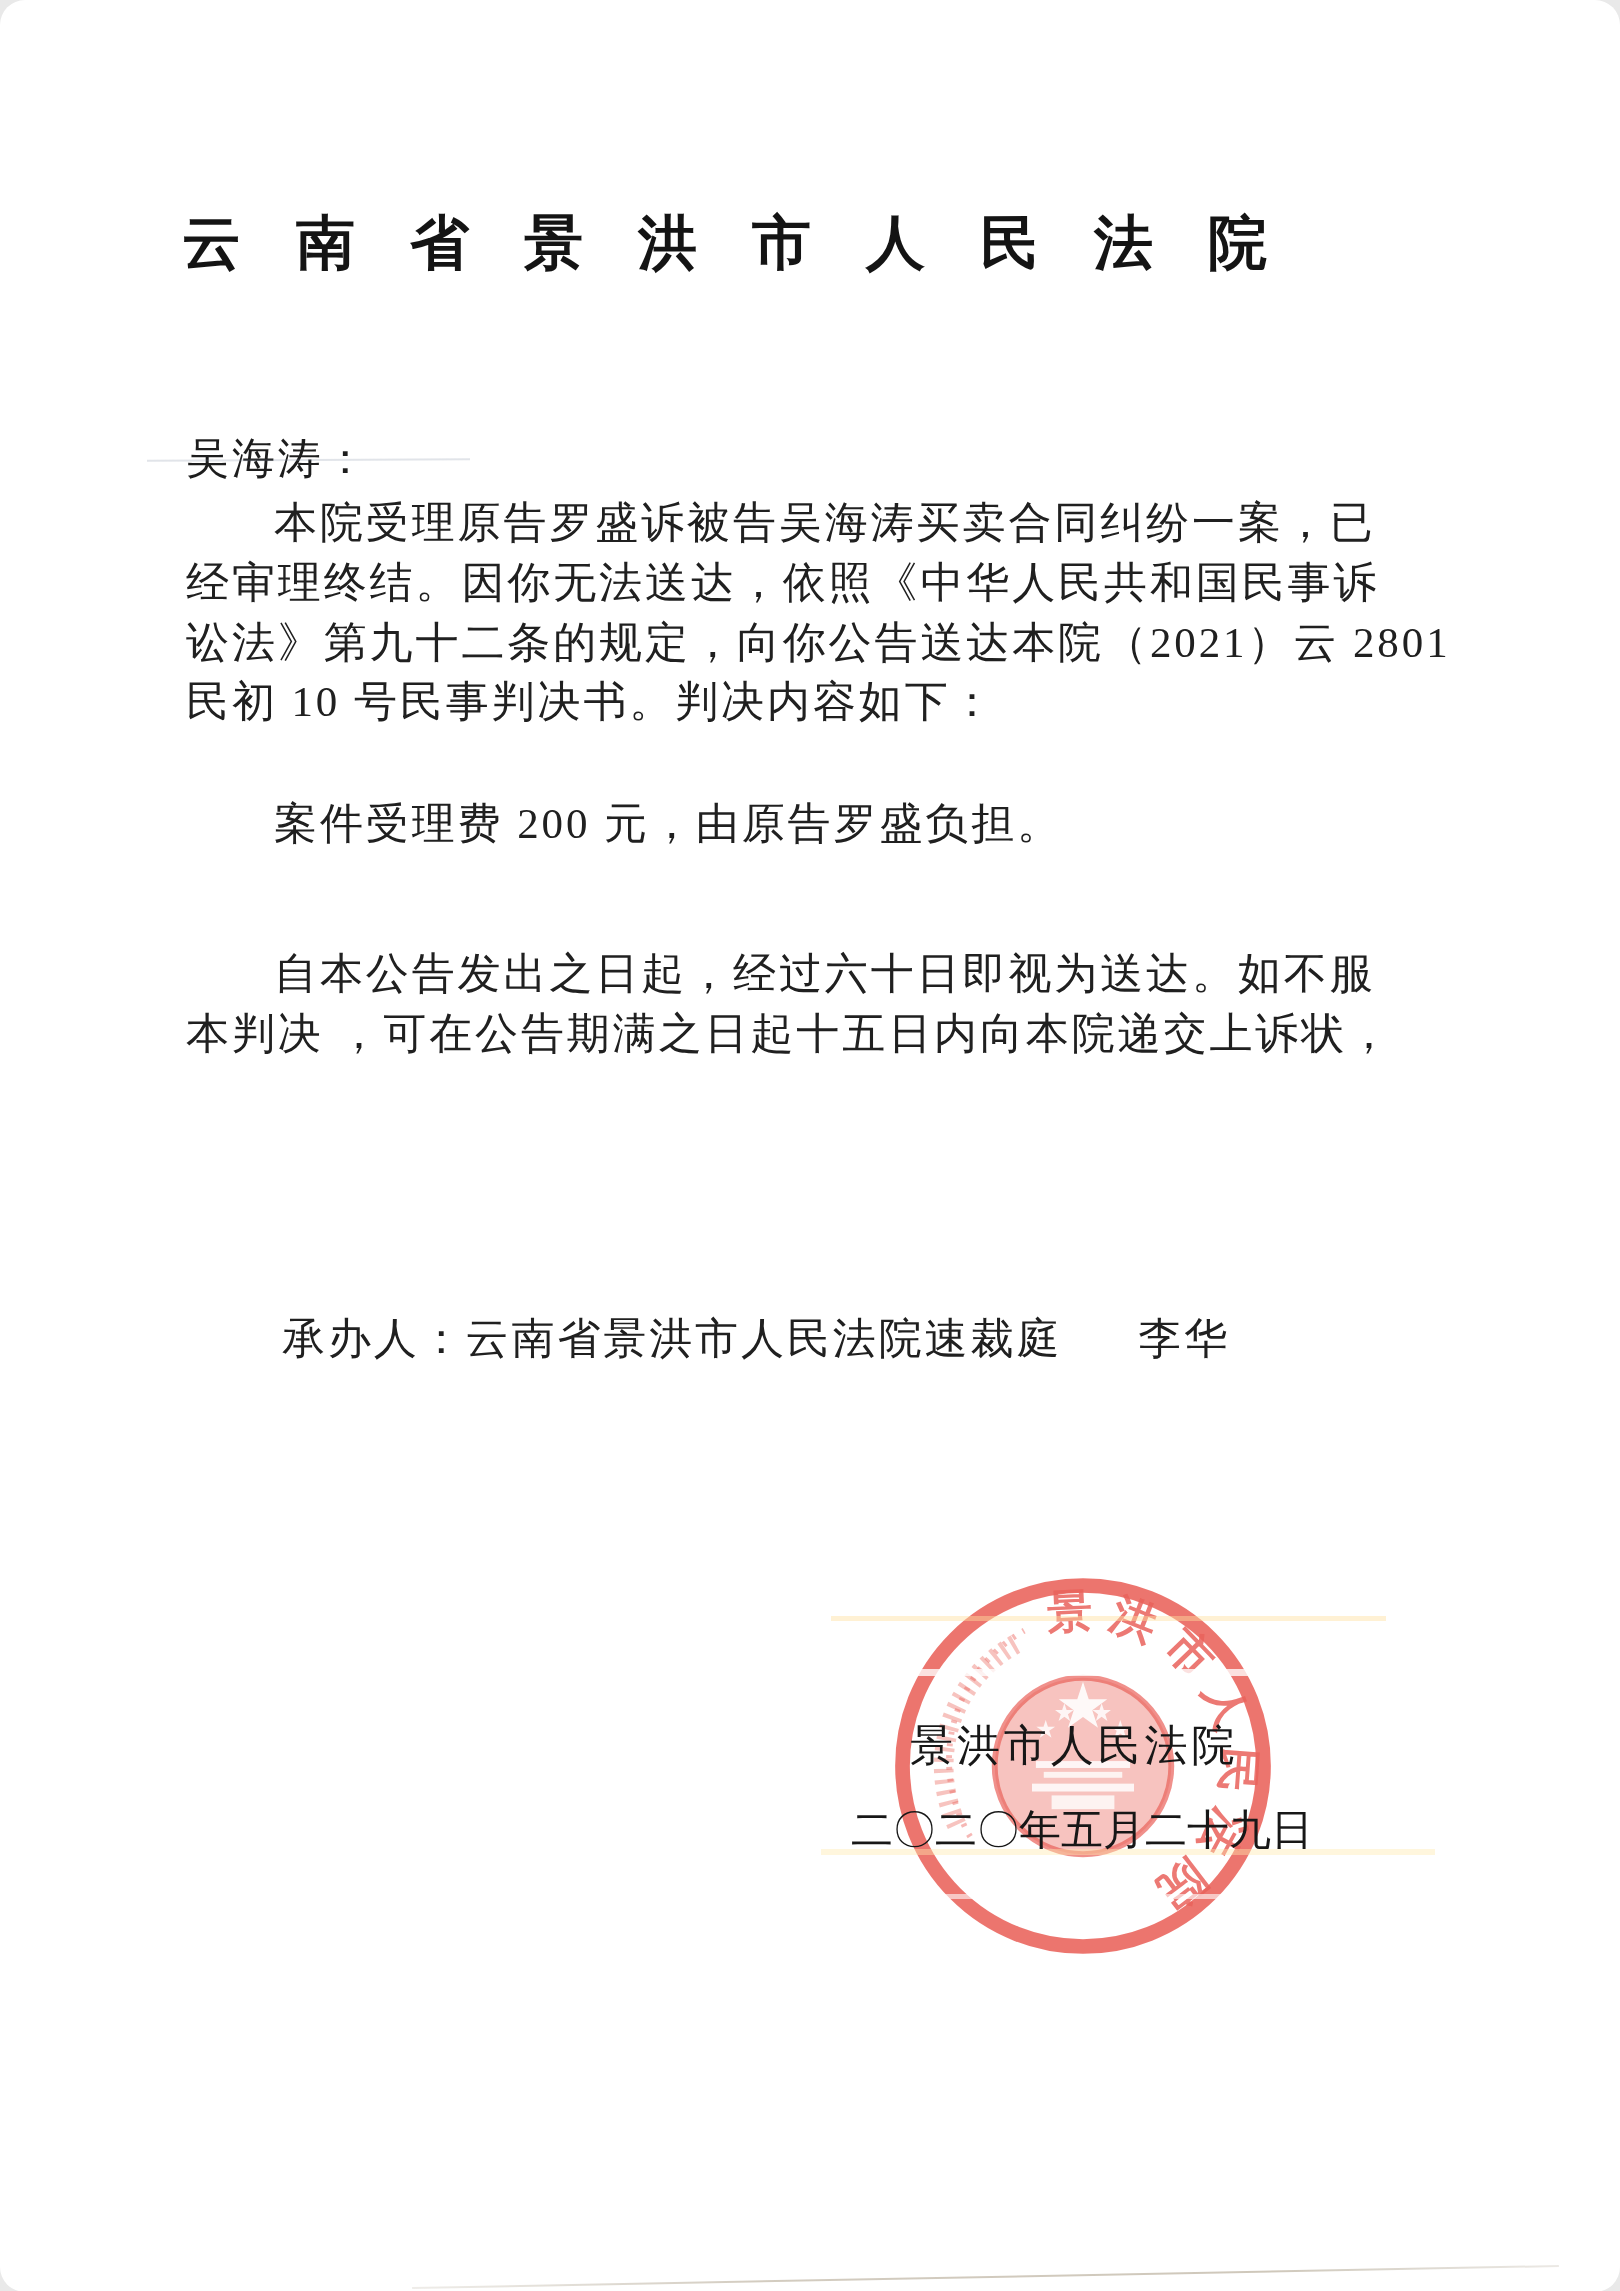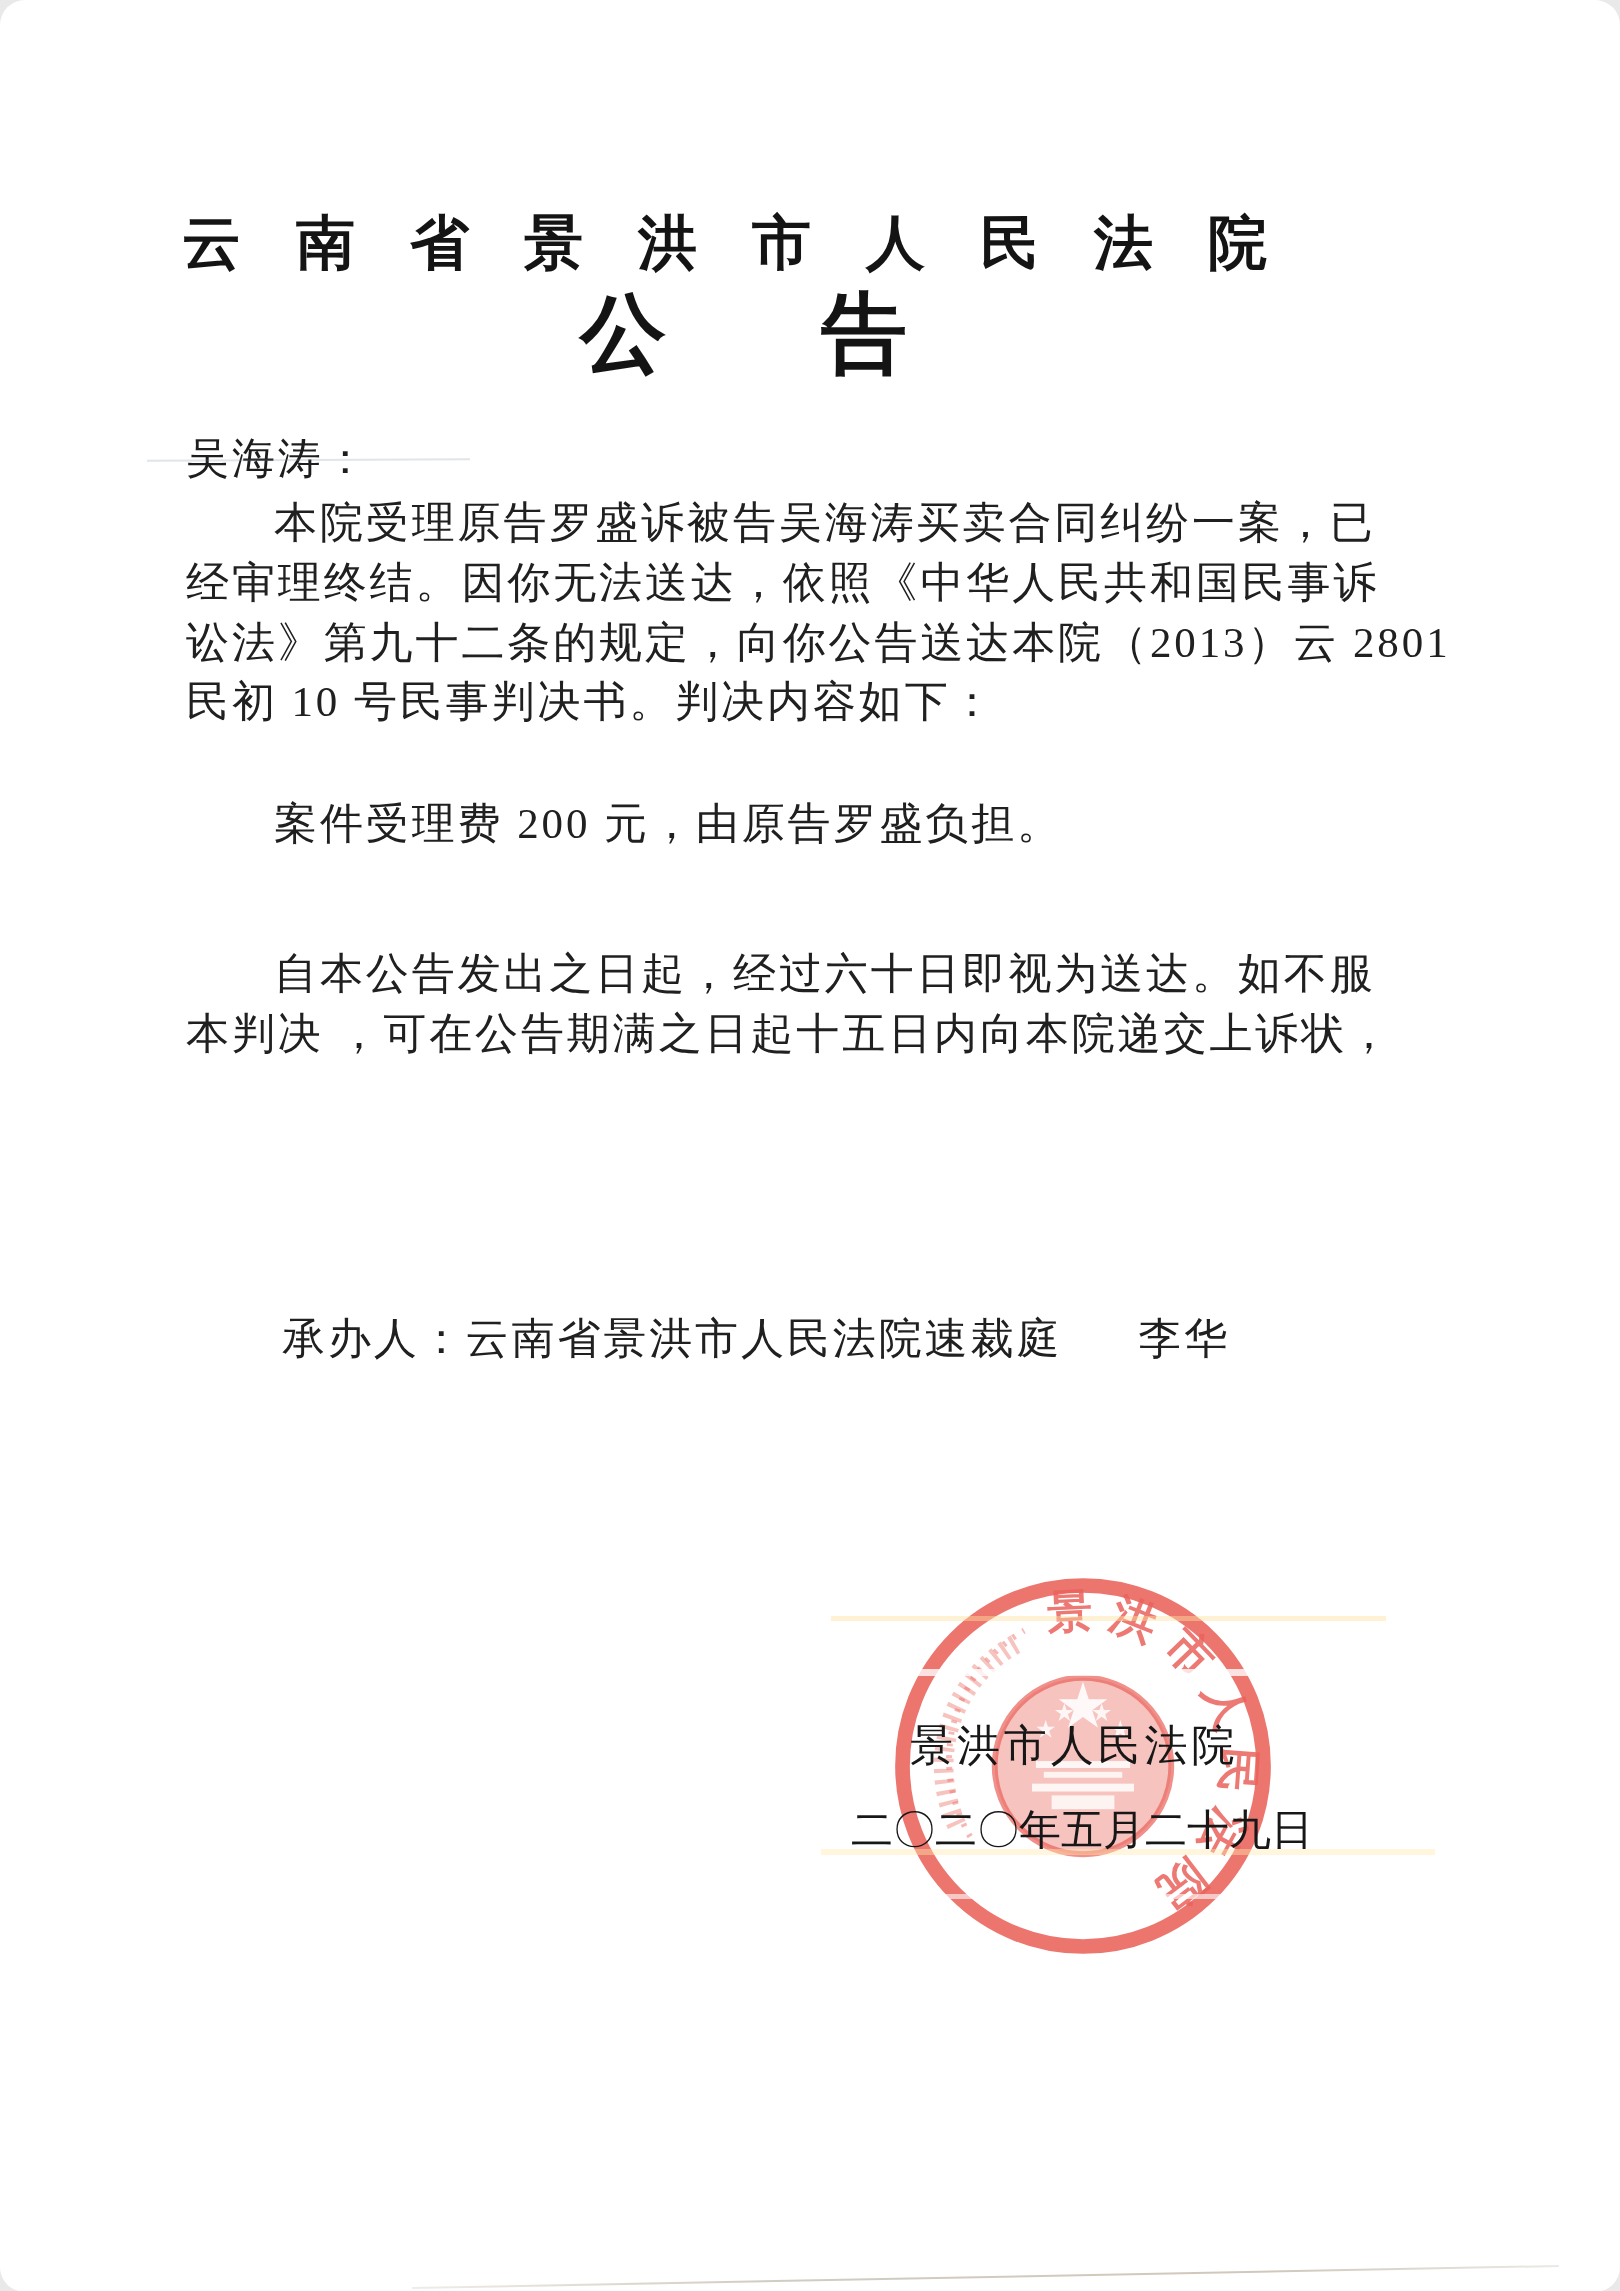--- a/index.html
+++ b/index.html
@@ -66,28 +66,27 @@
     position:absolute;left:147px;top:459px;width:323px;height:2px;
     background:rgba(120,130,155,0.22);transform:rotate(-0.3deg);
   }
 </style>
 </head>
 <body>
 
 <div class="page">
 
   <div class="court-header">云南省景洪市人民法院</div>
-  <div class="notice-title">公告</div>
 
   <div class="salutation">吴海涛：</div>
   <div class="salutation-artifact"></div>
 
   <div class="bodyline indent" style="top:497px">本院受理原告罗盛诉被告吴海涛买卖合同纠纷一案，已</div>
   <div class="bodyline" style="top:557px">经审理终结。因你无法送达，依照《中华人民共和国民事诉</div>
-  <div class="bodyline" style="top:617px">讼法》第九十二条的规定，向你公告送达本院（2013）云 2801</div>
+  <div class="bodyline" style="top:617px">讼法》第九十二条的规定，向你公告送达本院（2021）云 2801</div>
   <div class="bodyline" style="top:676px">民初 10 号民事判决书。判决内容如下：</div>
   <div class="bodyline indent" style="top:798px">案件受理费 200 元，由原告罗盛负担。</div>
   <div class="bodyline indent" style="top:948px">自本公告发出之日起，经过六十日即视为送达。如不服</div>
   <div class="bodyline" style="top:1008px">本判决 ，可在公告期满之日起十五日内向本院递交上诉状，</div>
 
   <div class="undertaker-line">
     <span>承办人：云南省景洪市人民法院速裁庭</span><span class="undertaker-name">李华</span>
   </div>
 
   <div class="seal-wrap">

